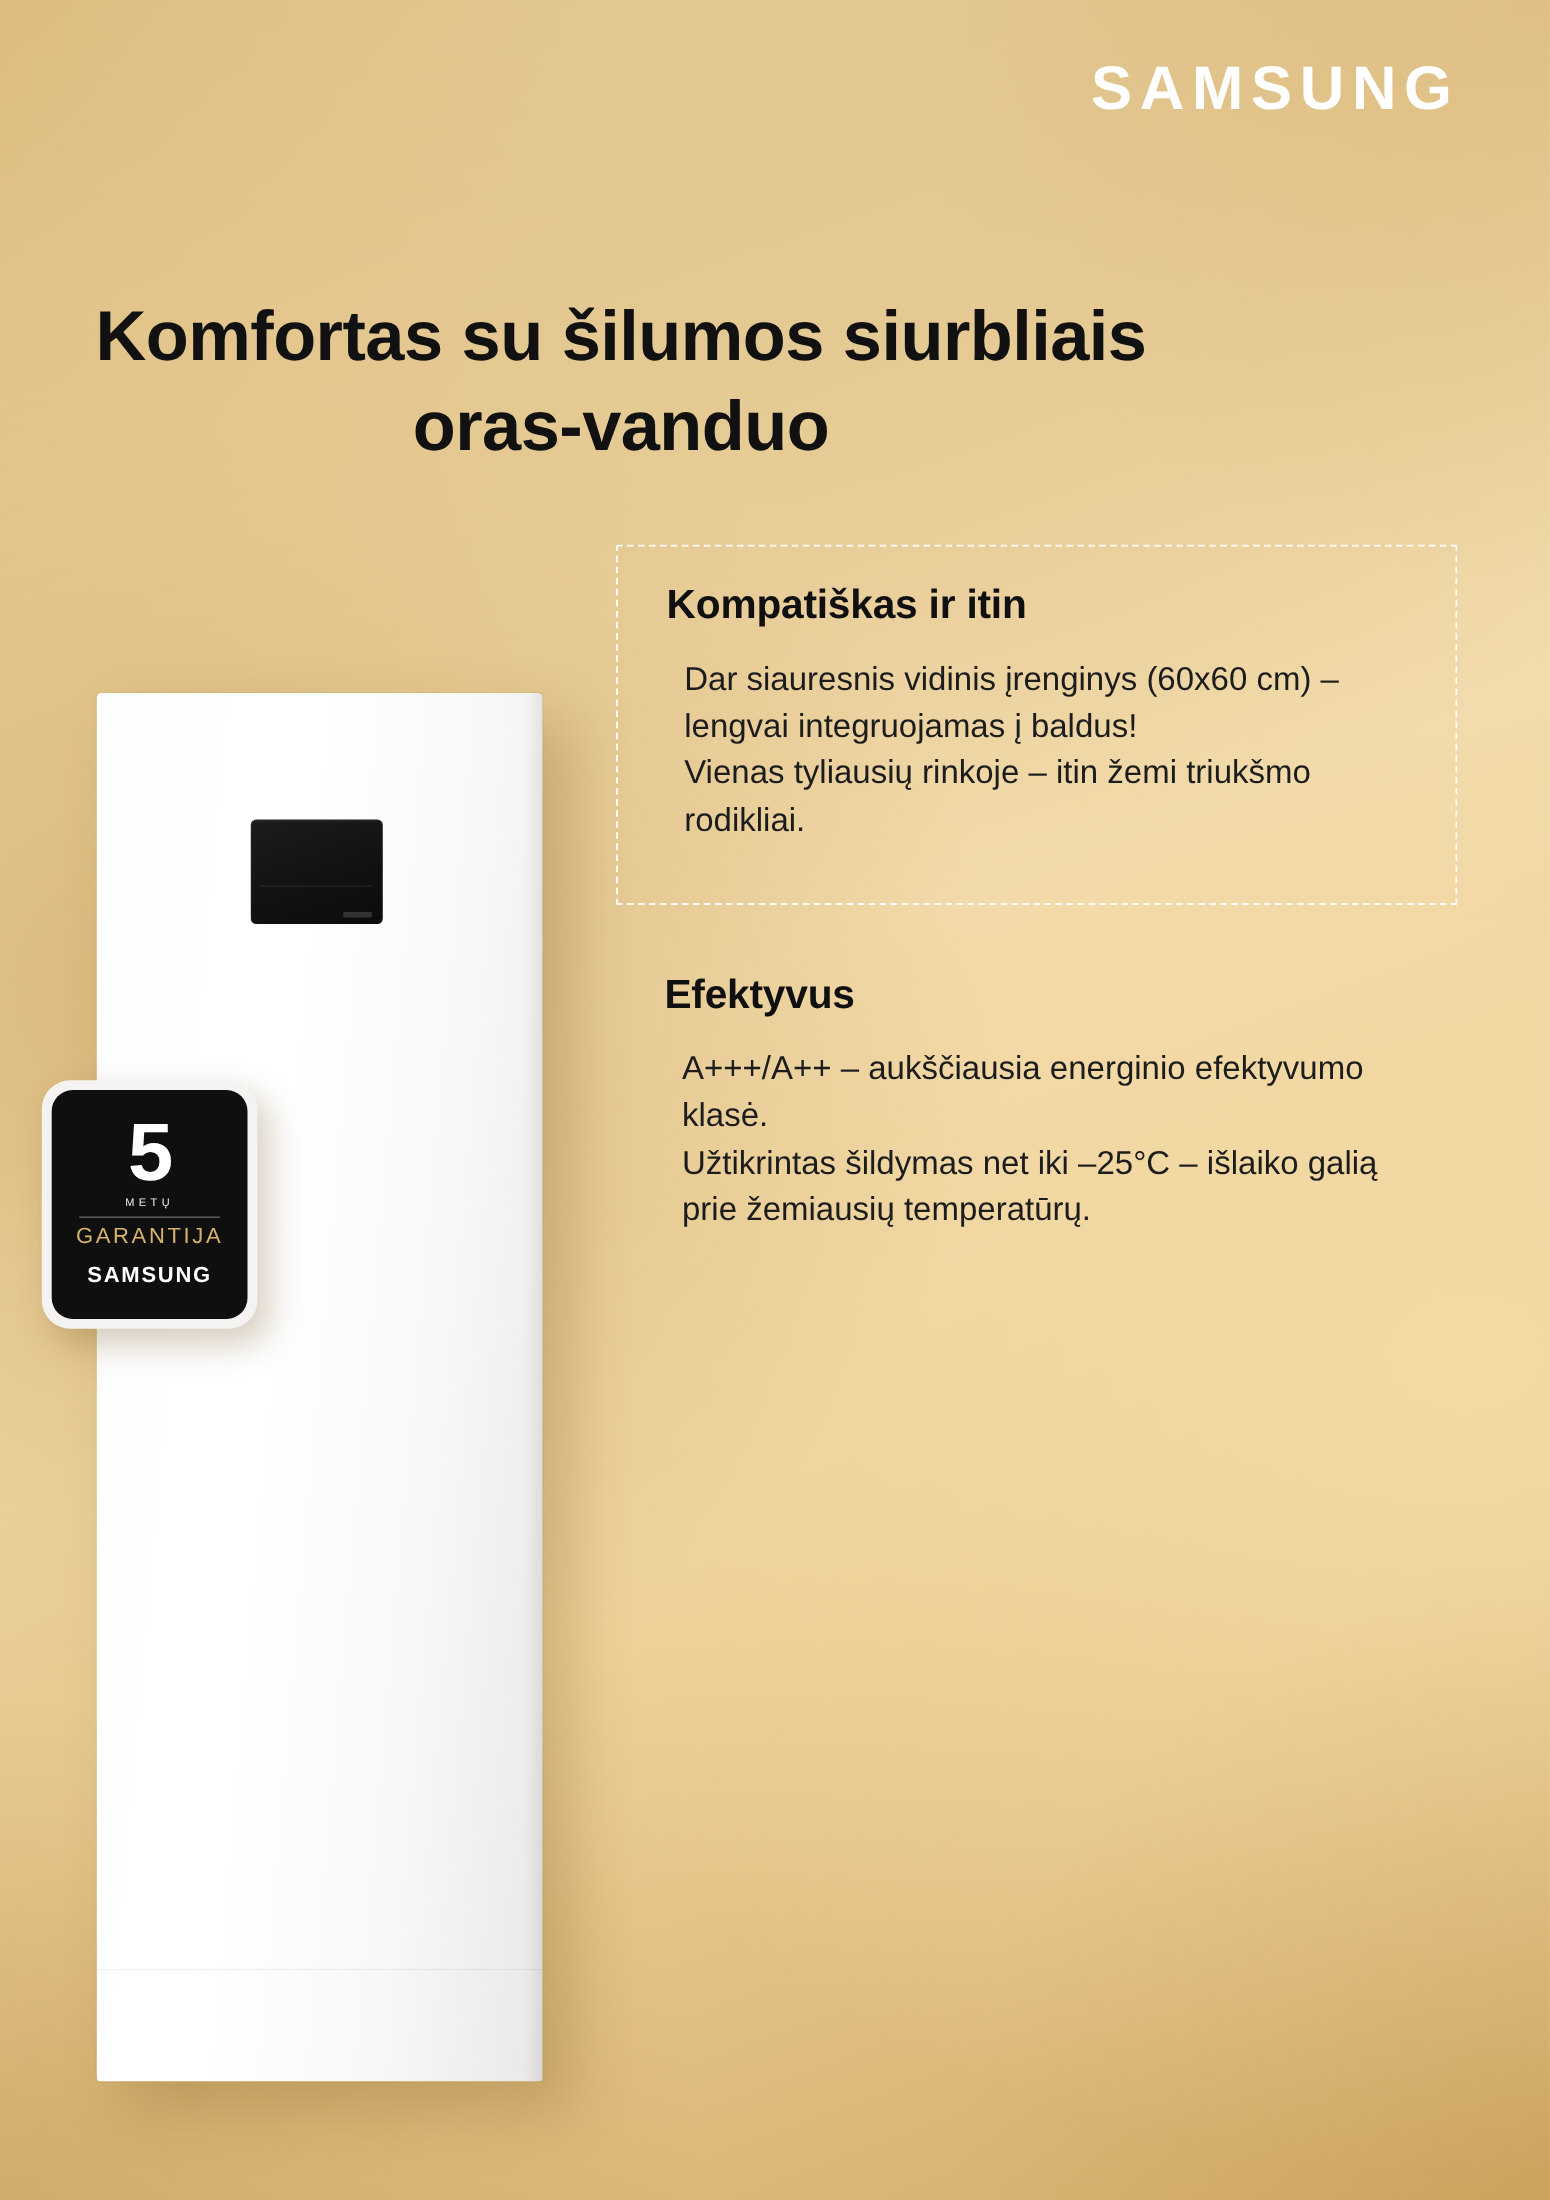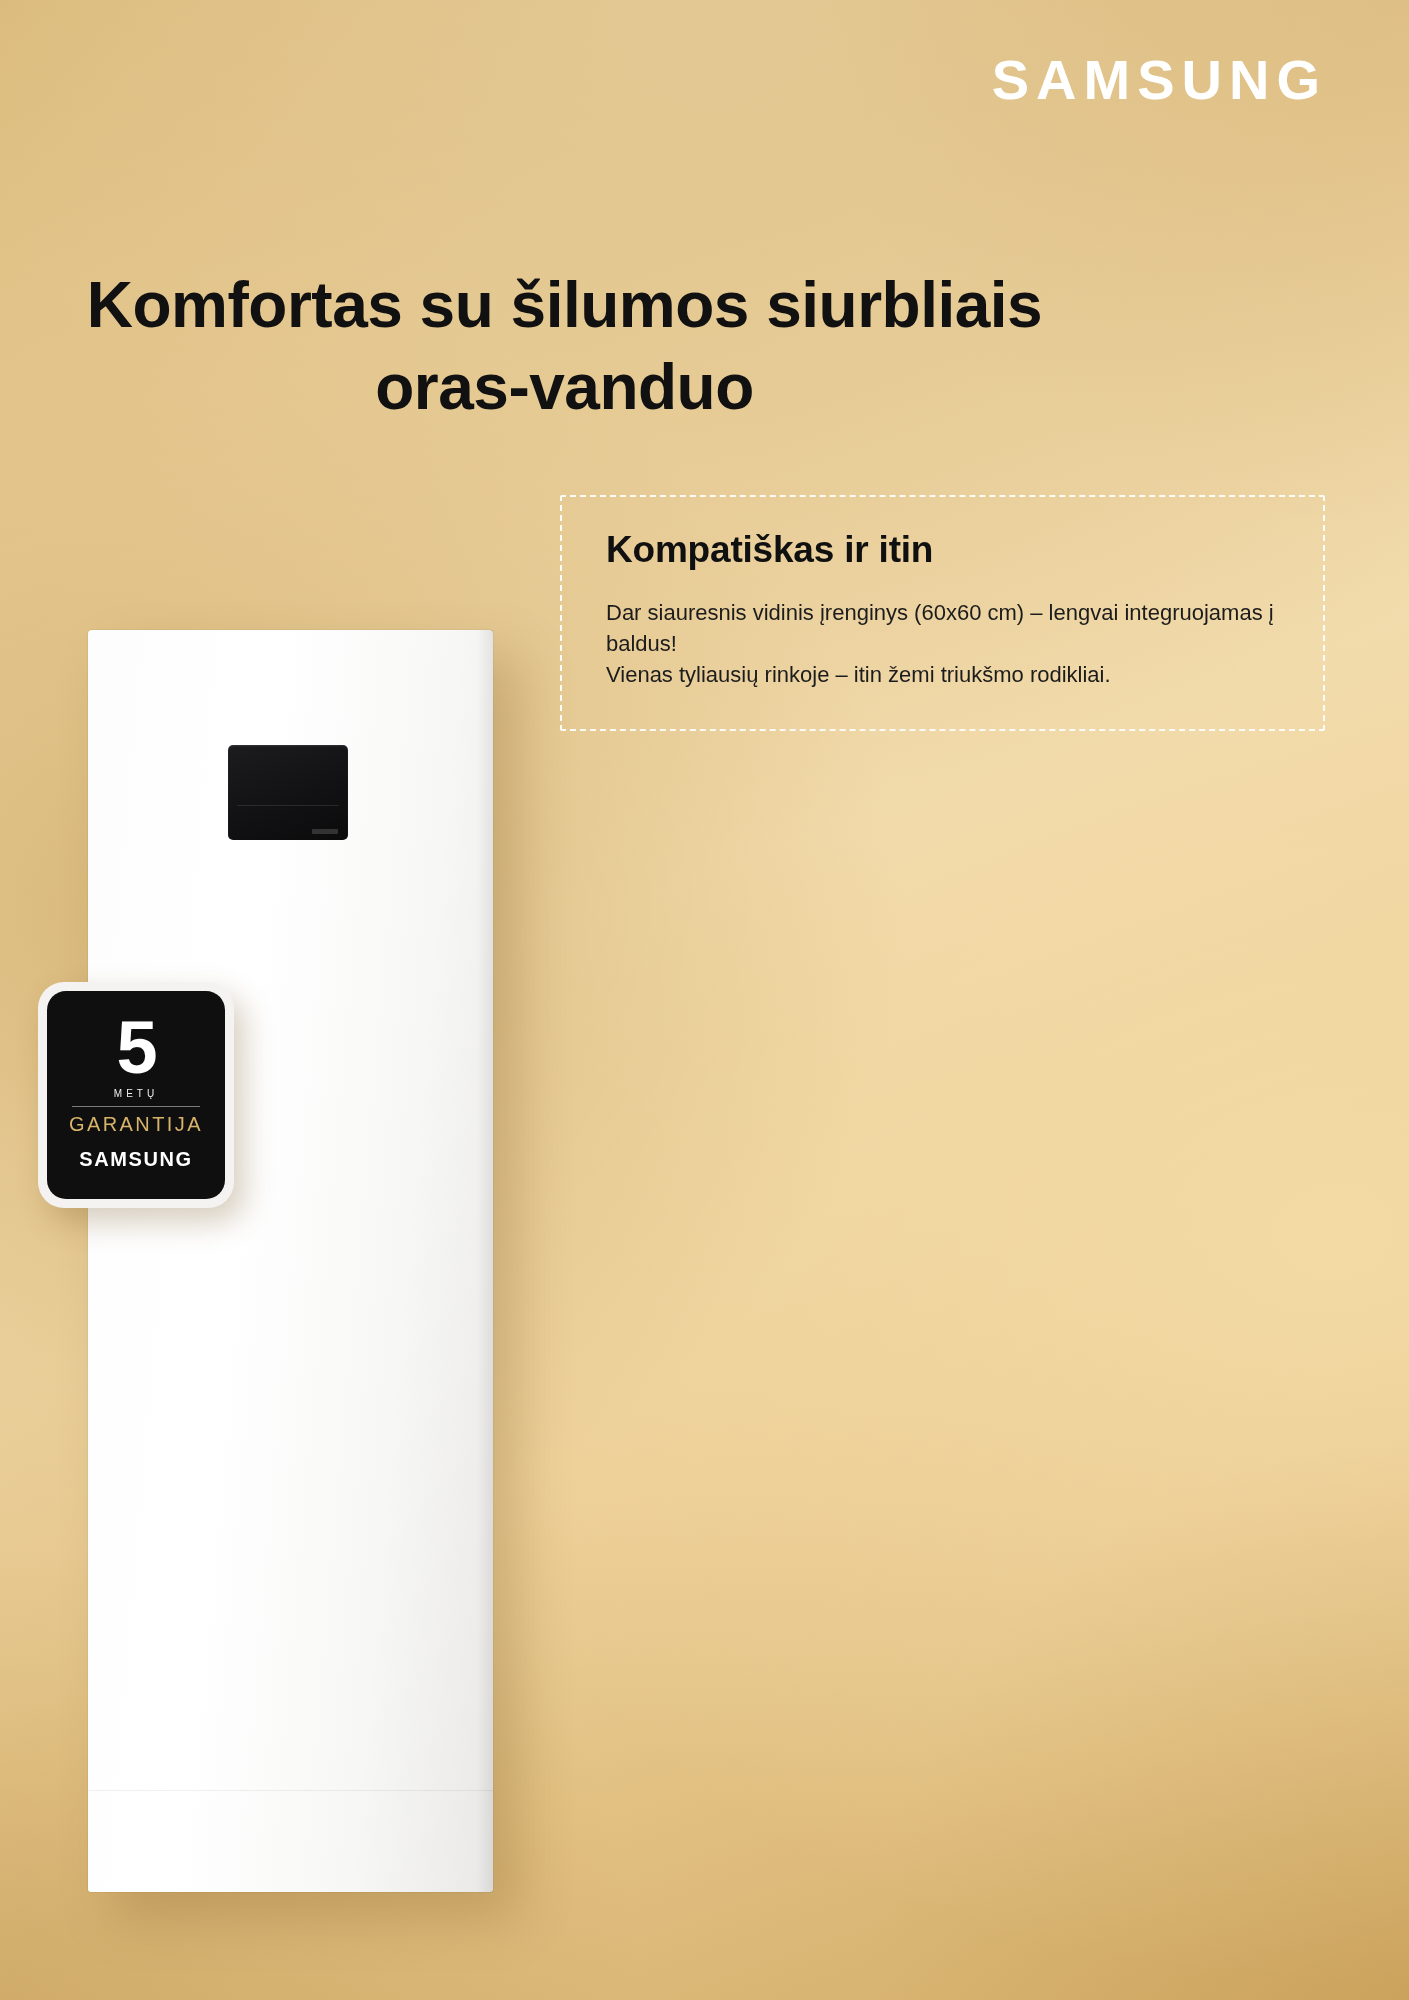--- a/index.html
+++ b/index.html
@@ -216,25 +216,25 @@
   }
   .feature-title {
     color: #101010;
     font-size: 37px;
     font-weight: 700;
     letter-spacing: -0.2px;
     margin: 0 0 26px 0;
   }
   .feature-body {
     color: #1c1c1c;
-    font-size: 22px;
+    font-size: 30px;
     line-height: 1.42;
     font-weight: 400;
     white-space: pre-line;
-    margin: 0;
+    margin: 16px;
   }
   .f1 { margin-bottom: 34px; }
   .f2 { margin-bottom: 36px; }
 </style>
 </head>
 <body>
 
 <div class="poster">
 
   <div class="brand">SAMSUNG</div>
@@ -262,17 +262,22 @@
   </div>
 
   <div class="features">
 
     <div class="feature boxed f1">
       <h2 class="feature-title">Kompatiškas ir itin</h2>
       <p class="feature-body">Dar siauresnis vidinis įrenginys (60x60 cm) – lengvai integruojamas į baldus!
 Vienas tyliausių rinkoje – itin žemi triukšmo rodikliai.</p>
     </div>
 
+    <div class="feature plain f2">
+      <h2 class="feature-title">Efektyvus</h2>
+      <p class="feature-body">A+++/A++ – aukščiausia energinio efektyvumo klasė.
+Užtikrintas šildymas net iki –25°C – išlaiko galią prie žemiausių temperatūrų.</p>
+    </div>
 
 
   </div>
 
 </div>
 
 </body></html>

